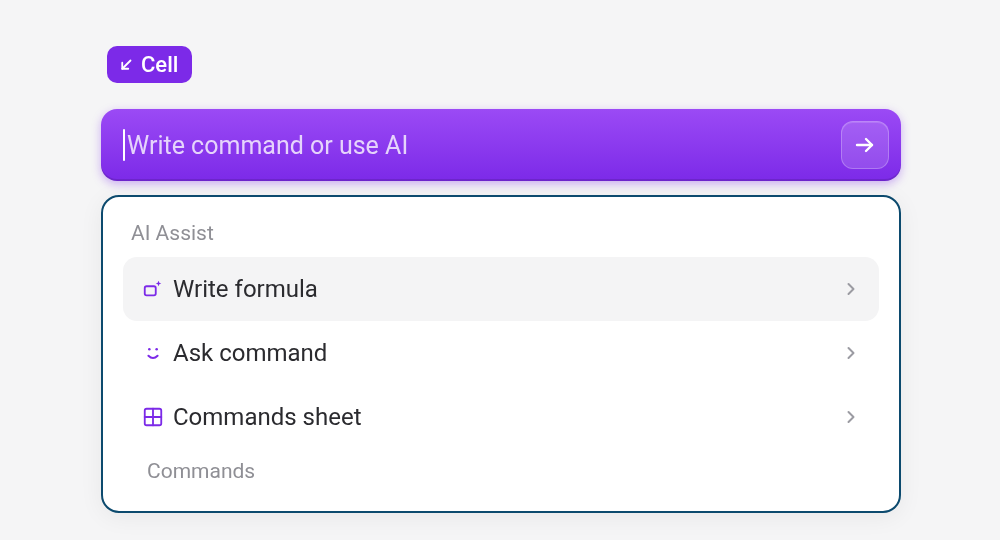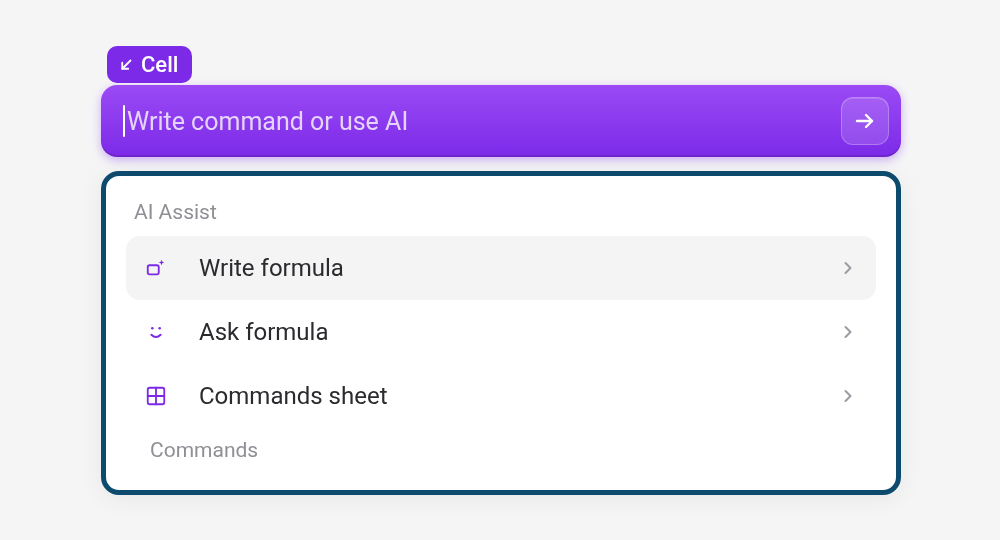--- a/index.html
+++ b/index.html
@@ -21,21 +21,21 @@
       display: inline-flex;
       align-items: center;
       gap: 6px;
       background: #7c2ae8;
       color: #ffffff;
       border-radius: 10px;
       padding: 6px 14px 6px 10px;
       font-size: 22px;
       font-weight: 500;
       margin-left: 6px;
-      margin-bottom: 2px;
+      margin-bottom: 26px;
     }
     .scope-chip svg { display: block; }
     .command-bar {
       width: 800px;
       height: 72px;
       border-radius: 16px;
       background: linear-gradient(180deg, #9b4af5 0%, #7c2ae8 100%);
       box-shadow: 0 3px 10px rgba(122,40,232,0.35), inset 0 -2px 0 rgba(0,0,0,0.12);
       display: flex;
       align-items: center;
@@ -70,38 +70,38 @@
       align-items: center;
       justify-content: center;
       box-shadow: inset 0 1px 0 rgba(255,255,255,0.15);
     }
     .send-btn svg { display: block; }
     .panel {
       margin-top: 14px;
       width: 800px;
       background: #ffffff;
       border-radius: 18px;
-      border: 5px solid #0c4a6e;
+      border: 2px solid #0c4a6e;
       box-shadow: 0 4px 24px rgba(0,0,0,0.06);
       padding: 24px 20px 16px 20px;
     }
     .section-header {
       color: #8f8f95;
       font-size: 21px;
       font-weight: 400;
       padding: 0 8px 12px 8px;
     }
     .section-header.second { padding-top: 10px; margin-left: 16px; }
     .item {
       display: flex;
       align-items: center;
       height: 64px;
       padding: 0 18px;
       border-radius: 14px;
-      gap: 31px;
+      gap: 8px;
     }
     .item.hover { background: #f4f4f5; }
     .item .icon-slot {
       width: 24px;
       height: 24px;
       display: flex;
       align-items: center;
       justify-content: center;
       color: #7c2ae8;
     }
@@ -165,21 +165,21 @@
     </div>
 
     <div class="item">
       <span class="icon-slot">
         <svg width="22" height="22" viewBox="0 0 24 24" fill="none" stroke="currentColor" stroke-width="2.2" stroke-linecap="round" stroke-linejoin="round">
           <circle cx="8" cy="8" r="1.4" fill="currentColor" stroke="none"></circle>
           <circle cx="16" cy="8" r="1.4" fill="currentColor" stroke="none"></circle>
           <path d="M7 15 Q12 20 17 15"></path>
         </svg>
       </span>
-      <span class="label">Ask formula</span>
+      <span class="label">Ask command</span>
       <span class="chev">
         <svg width="20" height="20" viewBox="0 0 24 24" fill="none" stroke="currentColor" stroke-width="2.4" stroke-linecap="round" stroke-linejoin="round">
           <polyline points="9 6 15 12 9 18"></polyline>
         </svg>
       </span>
     </div>
 
     <div class="item">
       <span class="icon-slot">
         <svg width="22" height="22" viewBox="0 0 24 24" fill="none" stroke="currentColor" stroke-width="2" stroke-linecap="round" stroke-linejoin="round">

